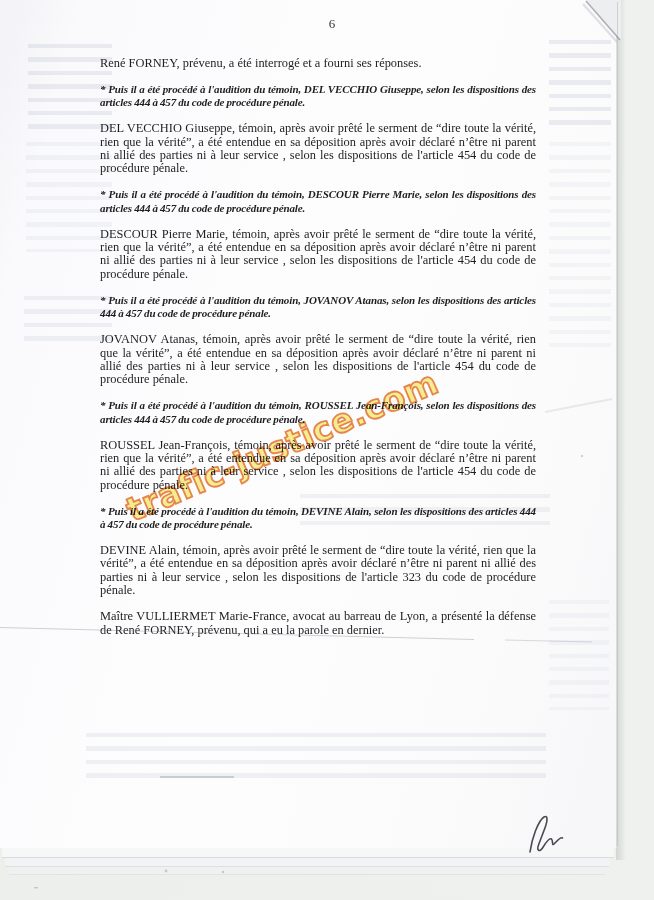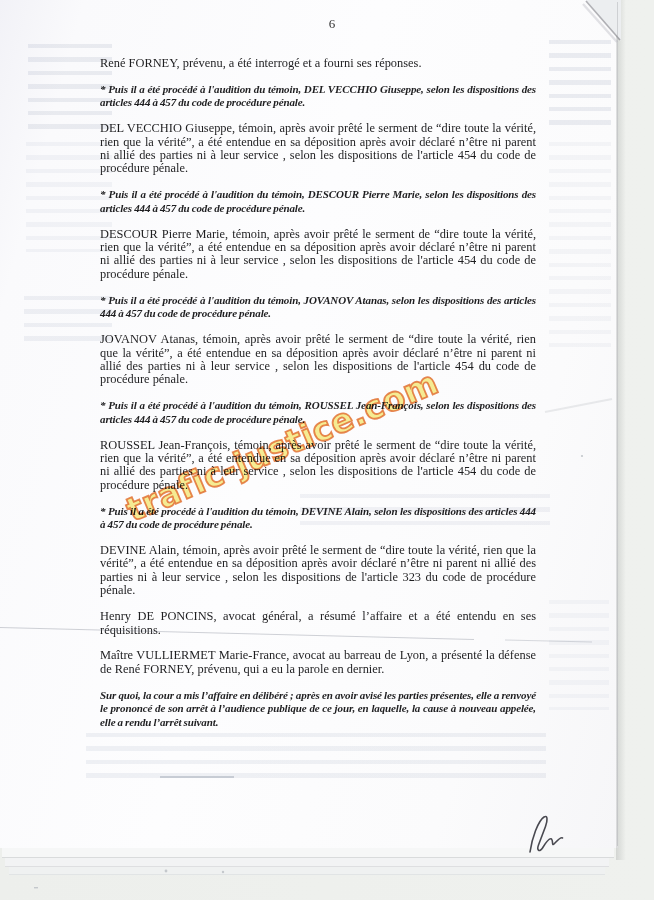--- a/index.html
+++ b/index.html
@@ -83,23 +83,21 @@
     <p class="b">* Puis il a été procédé à l'audition du témoin, DEL VECCHIO Giuseppe, selon les dispositions des articles 444 à 457 du code de procédure pénale.</p>
     <p>DEL VECCHIO Giuseppe, témoin, après avoir prêté le serment de “dire toute la vérité, rien que la vérité”, a été entendue en sa déposition après avoir déclaré n’être ni parent ni allié des parties ni à leur service , selon les dispositions de l'article 454 du code de procédure pénale.</p>
     <p class="b">* Puis il a été procédé à l'audition du témoin, DESCOUR Pierre Marie, selon les dispositions des articles 444 à 457 du code de procédure pénale.</p>
     <p>DESCOUR Pierre Marie, témoin, après avoir prêté le serment de “dire toute la vérité, rien que la vérité”, a été entendue en sa déposition après avoir déclaré n’être ni parent ni allié des parties ni à leur service , selon les dispositions de l'article 454 du code de procédure pénale.</p>
     <p class="b">* Puis il a été procédé à l'audition du témoin, JOVANOV Atanas, selon les dispositions des articles 444 à 457 du code de procédure pénale.</p>
     <p>JOVANOV Atanas, témoin, après avoir prêté le serment de “dire toute la vérité, rien que la vérité”, a été entendue en sa déposition après avoir déclaré n’être ni parent ni allié des parties ni à leur service , selon les dispositions de l'article 454 du code de procédure pénale.</p>
     <p class="b">* Puis il a été procédé à l'audition du témoin, ROUSSEL Jean-François, selon les dispositions des articles 444 à 457 du code de procédure pénale.</p>
     <p>ROUSSEL Jean-François, témoin, après avoir prêté le serment de “dire toute la vérité, rien que la vérité”, a été entendue en sa déposition après avoir déclaré n’être ni parent ni allié des parties ni à leur service , selon les dispositions de l'article 454 du code de procédure pénale.</p>
     <p class="b">* Puis il a été procédé à l'audition du témoin, DEVINE Alain, selon les dispositions des articles 444 à 457 du code de procédure pénale.</p>
     <p>DEVINE Alain, témoin, après avoir prêté le serment de “dire toute la vérité, rien que la vérité”, a été entendue en sa déposition après avoir déclaré n’être ni parent ni allié des parties ni à leur service , selon les dispositions de l'article 323 du code de procédure pénale.</p>
-    <p>Henry DE PONCINS, avocat général, a résumé l’affaire et a été entendu en ses réquisitions.</p>
     <p>Maître VULLIERMET Marie-France, avocat au barreau de Lyon, a présenté la défense de René FORNEY, prévenu, qui a eu la parole en dernier.</p>
-    <p class="b mt">Sur quoi, la cour a mis l’affaire en délibéré ; après en avoir avisé les parties présentes, elle a renvoyé le prononcé de son arrêt à l’audience publique de ce jour, en laquelle, la cause à nouveau appelée, elle a rendu l’arrêt suivant.</p>
   </div>
 
   <div class="watermark">trafic-justice.com</div>
 </div>
 
 <div class="stack-edge stack1"></div>
 <div class="stack-edge stack2"></div>
 <div class="stack-edge stack3"></div>
 <div class="edge-shadow"></div>
 

